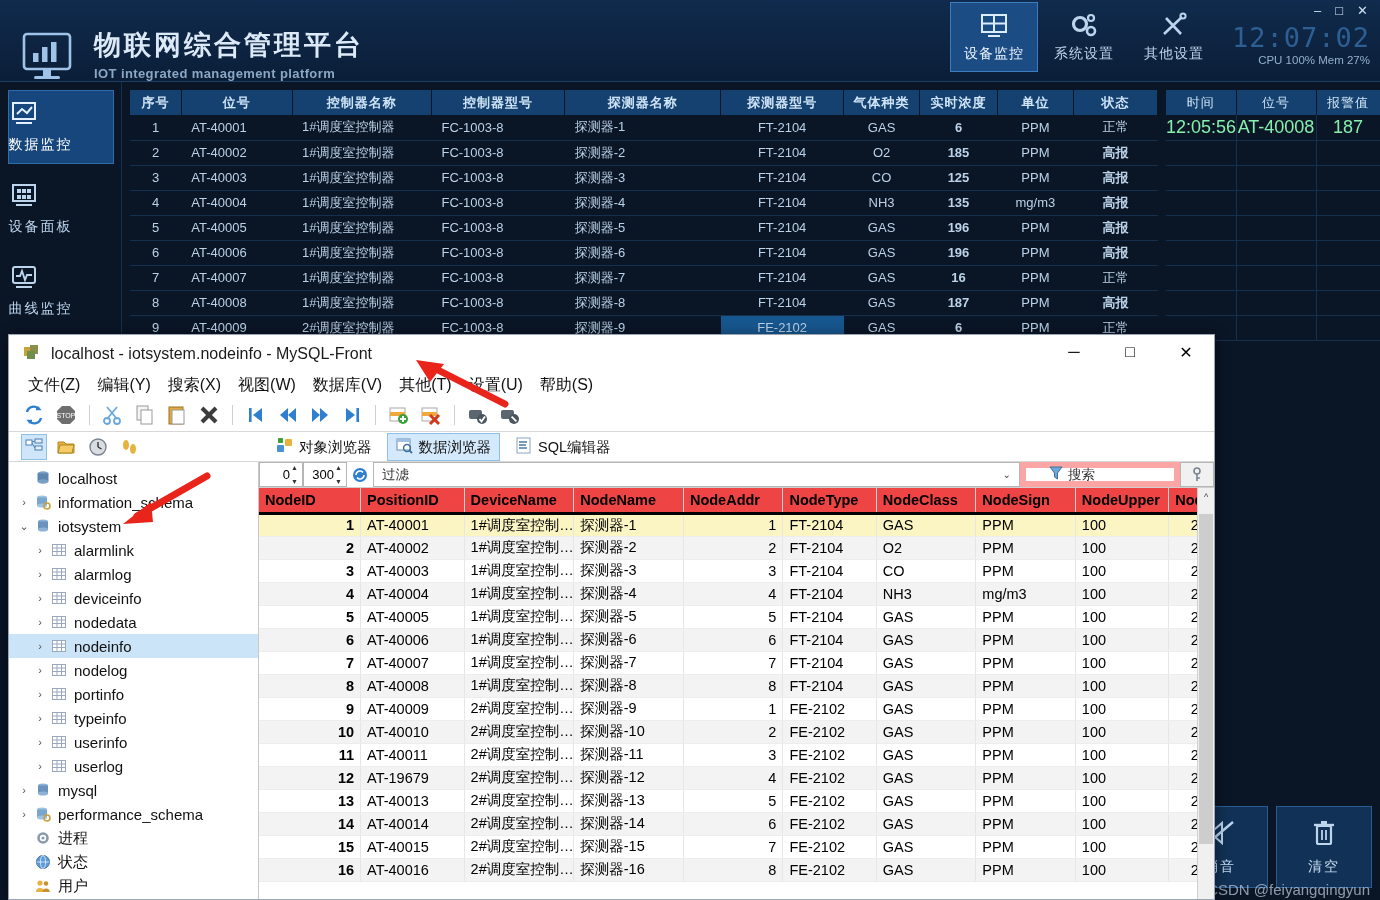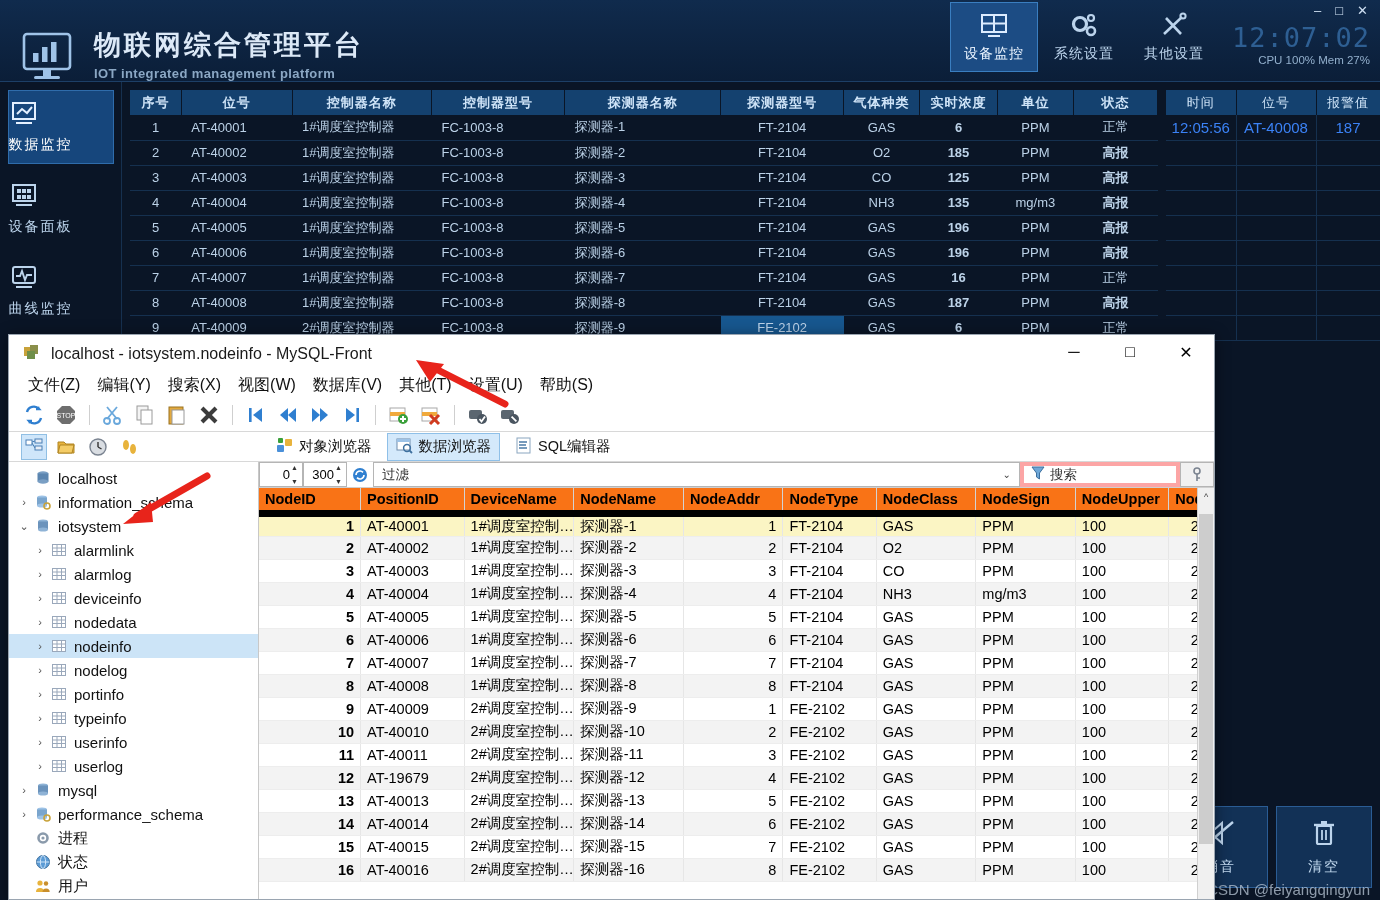--- a/index.html
+++ b/index.html
@@ -76,21 +76,21 @@
   td.cell-hl { background: #17578f; color: #dff0ff; }
 
   
   .alarm-wrap { position: absolute; left: 1166px; top: 90px; right: 0; bottom: 0; }
   table.alarmgrid { border-collapse: collapse; width: 100%; table-layout: fixed; }
   table.alarmgrid th {
     background: #14416f; color: #cfe4f8; font-size: 13px; font-weight: normal;
     height: 25px; border-right: 1px solid #0a1526; letter-spacing: 1px;
   }
   table.alarmgrid td {
-    height: 25px; font-size: 15px; color: #3b82f6; text-align: center;
+    height: 25px; font-size: 18px; color: #86efac; text-align: center;
     border-bottom: 1px solid #15304f; border-right: 1px solid #15304f;
   }
   .bottom-btns { position: absolute; right: 8px; bottom: 12px; display: flex; gap: 8px; }
   .bb {
     width: 96px; height: 82px; background: #123156; border: 1px solid #2a5party;
     border: 1px solid #2a5c94;
     display: flex; flex-direction: column; align-items: center; justify-content: center; gap: 7px;
     color: #c3daf0; font-size: 14px; letter-spacing: 2px; cursor: pointer;
   }
   .watermark {
@@ -110,45 +110,45 @@
   .mf-title .t { font-size: 16px; color: #1a1a1a; margin-left: 10px; }
   .mf-wc { position: absolute; right: 0; top: 0; display: flex; }
   .mf-wc div { width: 56px; height: 34px; display: flex; align-items: center; justify-content: center; cursor: pointer; }
   .mf-menu { height: 26px; display: flex; align-items: center; gap: 3px; padding-left: 12px; font-size: 16px; color: #111; }
   .mf-menu span { padding: 2px 7px; cursor: pointer; }
   .mf-toolbar { height: 34px; border-bottom: 1px solid #d8d8d8; display: flex; align-items: center; gap: 6px; padding-left: 12px; }
   .tb-ico { width: 26px; height: 26px; display: flex; align-items: center; justify-content: center; cursor: pointer; }
   .tb-sep { width: 1px; height: 20px; background: #cfcfcf; margin: 0 4px; }
   .mf-subbar { height: 30px; border-bottom: 1px solid #d8d8d8; display: flex; align-items: center; padding-left: 12px; gap: 6px; position: relative; }
   .tab-row { position: absolute; left: 258px; top: 0; height: 30px; display: flex; align-items: center; gap: 6px; }
-  .mf-tab { display: flex; gap: 6px; padding: 3px 8px; font-size: 14.5px; color: #111; cursor: pointer; border: 1px solid transparent; }
+  .mf-tab { display: flex; align-items: center; gap: 6px; padding: 3px 8px; font-size: 14.5px; color: #111; cursor: pointer; border: 1px solid transparent; }
   .mf-tab.active { background: #d4e9fb; border: 1px solid #8fc0e8; }
 
   .mf-body { position: absolute; left: 0; top: 127px; right: 0; bottom: 0; display: flex; }
   .mf-tree { width: 250px; background: #fff; border-right: 1px solid #c8c8c8; overflow: hidden; padding-top: 4px; }
   .tnode { height: 24px; display: flex; align-items: center; font-size: 15px; color: #111; cursor: pointer; white-space: nowrap; }
   .tnode.sel { background: #cce4f7; }
   .tw { width: 18px; display: flex; align-items: center; justify-content: center; color: #555; font-size: 11px; }
   .tico { width: 20px; display: flex; align-items: center; justify-content: center; margin-right: 5px; }
 
   .mf-data { flex: 1; position: relative; overflow: hidden; }
   .filter-bar { height: 26px; border-bottom: 1px solid #cfcfcf; display: flex; align-items: stretch; background: #fff; }
   .spin { width: 44px; border: 1px solid #b5b5b5; display: flex; align-items: center; justify-content: flex-end; padding-right: 12px; font-size: 13px; position: relative; }
   .spin .ar { position: absolute; right: 2px; top: 1px; bottom: 1px; width: 9px; display: flex; flex-direction: column; justify-content: space-between; }
   .spin .ar i { font-style: normal; font-size: 7px; line-height: 7px; color: #333; }
   .fb-ico { width: 26px; display: flex; align-items: center; justify-content: center; }
   .filter-input { flex: 1; border: 1px solid #b5b5b5; display: flex; align-items: center; padding-left: 8px; font-size: 13.5px; color: #333; position: relative; }
   .filter-input .chev { position: absolute; right: 8px; color: #444; font-size: 10px; }
-  .search-box { width: 160px; border: 4px solid #fca5a5; display: flex; align-items: center; padding-left: 6px; gap: 4px; font-size: 13.5px; color: #333; }
+  .search-box { width: 160px; border: 6px solid #fca5a5; display: flex; align-items: center; padding-left: 22px; gap: 4px; font-size: 13.5px; color: #333; }
   .srch-end { width: 34px; border: 1px solid #b5b5b5; background: #f1f1f1; display: flex; align-items: center; justify-content: center; }
 
   table.dg { border-collapse: collapse; width: 100%; table-layout: fixed; font-size: 14.5px; }
   table.dg th {
-    height: 25px; background: #f97316; color: #000; font-weight: bold; font-size: 14.5px;
-    border-right: 1px solid #d3d3d3; border-bottom: 7px solid #000000; text-align: left; padding-left: 6px;
+    height: 25px; background: #ef4444; color: #000; font-weight: bold; font-size: 14.5px;
+    border-right: 1px solid #d3d3d3; border-bottom: 3px solid #000000; text-align: left; padding-left: 6px;
     white-space: nowrap; overflow: hidden;
   }
   table.dg td {
     height: 23px; border-right: 1px solid #e6e6e6; border-bottom: 1px solid #ededed;
     padding: 0 6px; color: #000; white-space: nowrap; overflow: hidden;
   }
   table.dg td.num { text-align: right; font-weight: bold; }
   table.dg td.rnum { text-align: right; }
   table.dg tr.alt td { background: #f3f3f3; }
   table.dg tr.cur td { background: #fbf5c4; }

